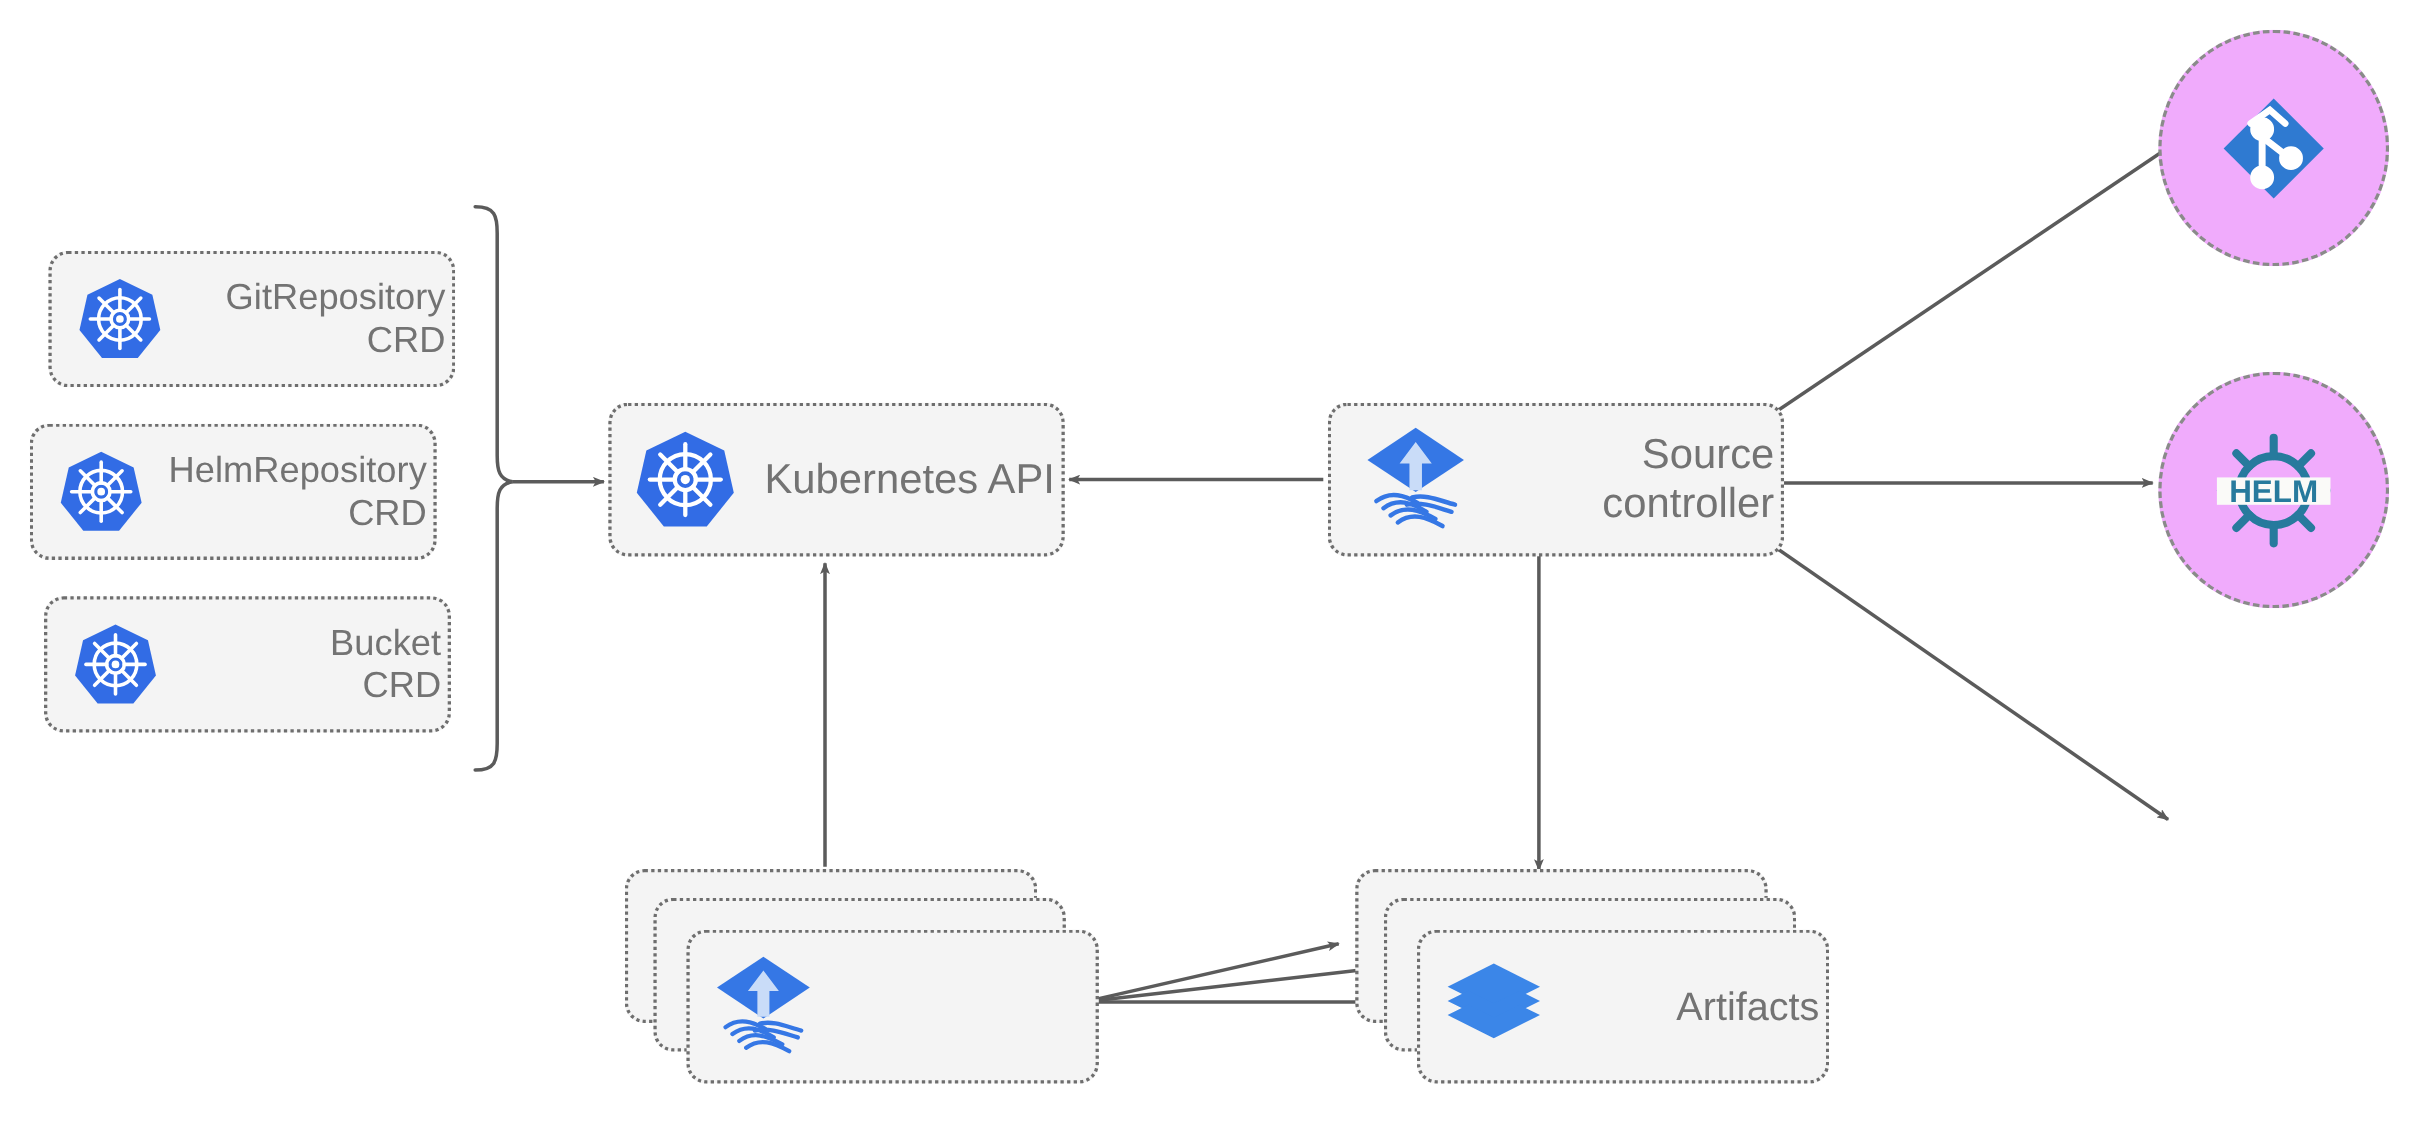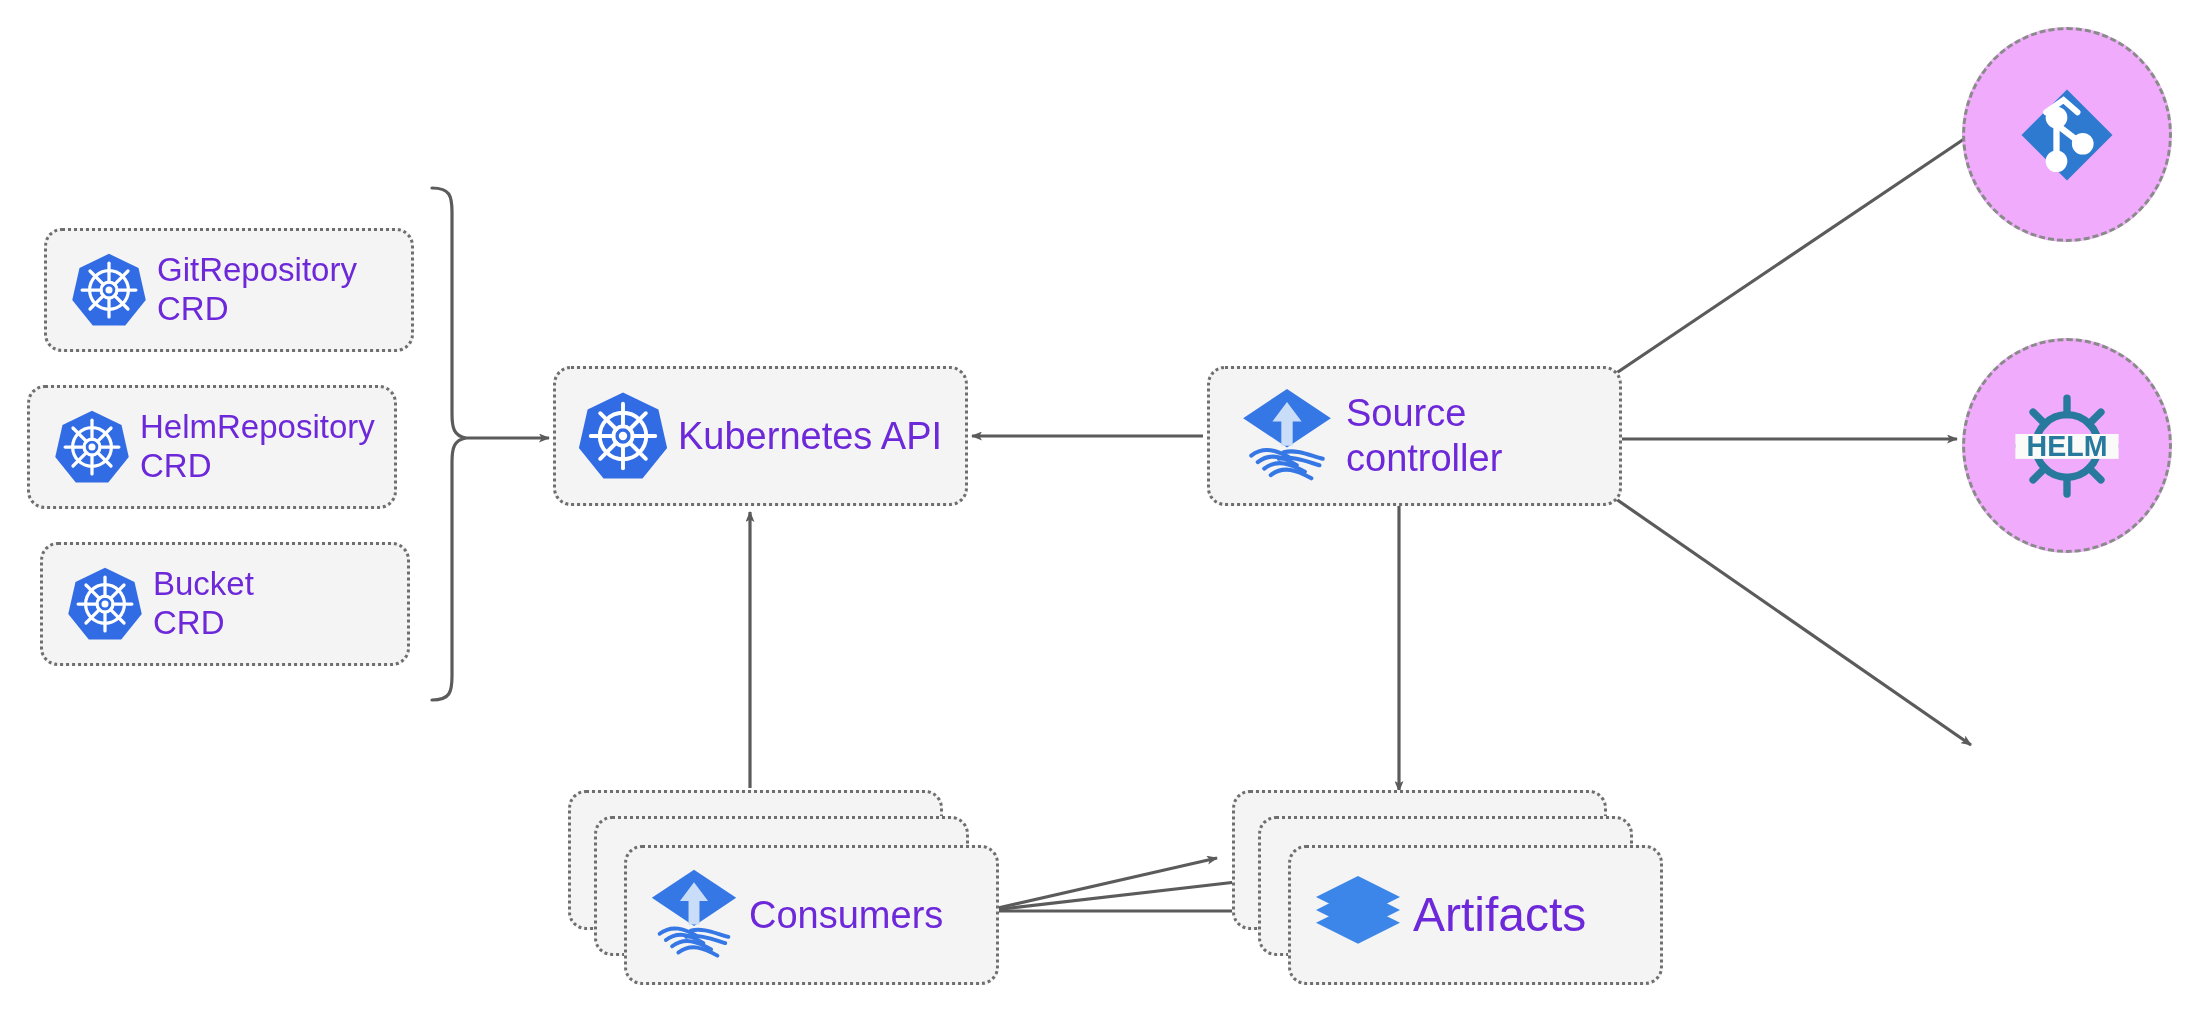--- a/index.html
+++ b/index.html
@@ -33,24 +33,24 @@
     border-radius: 18px;
     display: flex;
     flex-direction: row;
     align-items: center;
     justify-content: flex-start;
   }
   .node.ghost {
     background: #f4f4f4;
   }
   .node-label {
-    color: #6d28d9;
+    color: #737373;
     font-size: 34px;
     line-height: 1.18;
-    text-align: left;
+    text-align: right;
     white-space: pre-line;
     flex: 1 1 auto;
     padding-right: 6px;
   }
   .node-icon {
     flex: 0 0 auto;
     display: flex;
     align-items: center;
     justify-content: center;
   }
@@ -233,38 +233,37 @@
           <g stroke="#3577e5" stroke-width="2.5" fill="none" stroke-linecap="round">
             <path d="M10 44 C 18 38, 26 41, 33 45"></path>
             <path d="M14 48 C 22 42, 30 45, 38 50"></path>
             <path d="M18 52 C 26 46, 34 49, 43 54"></path>
             <path d="M22 56 C 30 50, 38 53, 47 58"></path>
             <path d="M30 42 C 38 40, 46 44, 54 46"></path>
             <path d="M27 46 C 36 44, 45 48, 52 50"></path>
           </g>
         </svg>
       </span>
-      <span class="node-label" style="font-size:38px;">Consumers</span>
     </div>
   </div>
 
   <div class="stack-wrap" style="left:1232px; top:790px; width:460px; height:200px;">
     <div class="node ghost" style="left:0px; top:0px; width:375px; height:140px;"></div>
     <div class="node ghost" style="left:26px; top:26px; width:375px; height:140px;"></div>
     <div class="node" style="left:56px; top:55px; width:375px; height:140px;">
       <span class="node-icon" style="width:110px; height:110px; margin-left:12px;">
         <svg viewBox="0 0 64 64" width="96" height="96" aria-hidden="true">
           <g fill="#3b86e8">
             <path d="M32 6 L60 20 L32 34 L4 20 Z"></path>
             <path d="M32 30 L47.5 22.4 L60 28.6 L32 42.6 L4 28.6 L16.5 22.4 Z"></path>
             <path d="M32 38.6 L47.5 31 L60 37.2 L32 51.2 L4 37.2 L16.5 31 Z"></path>
           </g>
         </svg>
       </span>
-      <span class="node-label" style="font-size:48px;">Artifacts</span>
+      <span class="node-label" style="font-size:36px;">Artifacts</span>
     </div>
   </div>
 
   <div class="circle-node" style="left:1962px; top:27px; width:210px; height:215px;">
     <span style="display:flex;">
       <svg viewBox="0 0 64 64" width="112" height="112" aria-hidden="true">
         <path d="M32 6 L58 32 L32 58 L6 32 Z" fill="#2f7ad1"></path>
         <g stroke="#ffffff" stroke-width="3.6" fill="#ffffff" stroke-linecap="round">
           <line x1="26" y1="24" x2="26" y2="45"></line>
           <line x1="26" y1="26" x2="39" y2="36"></line>

